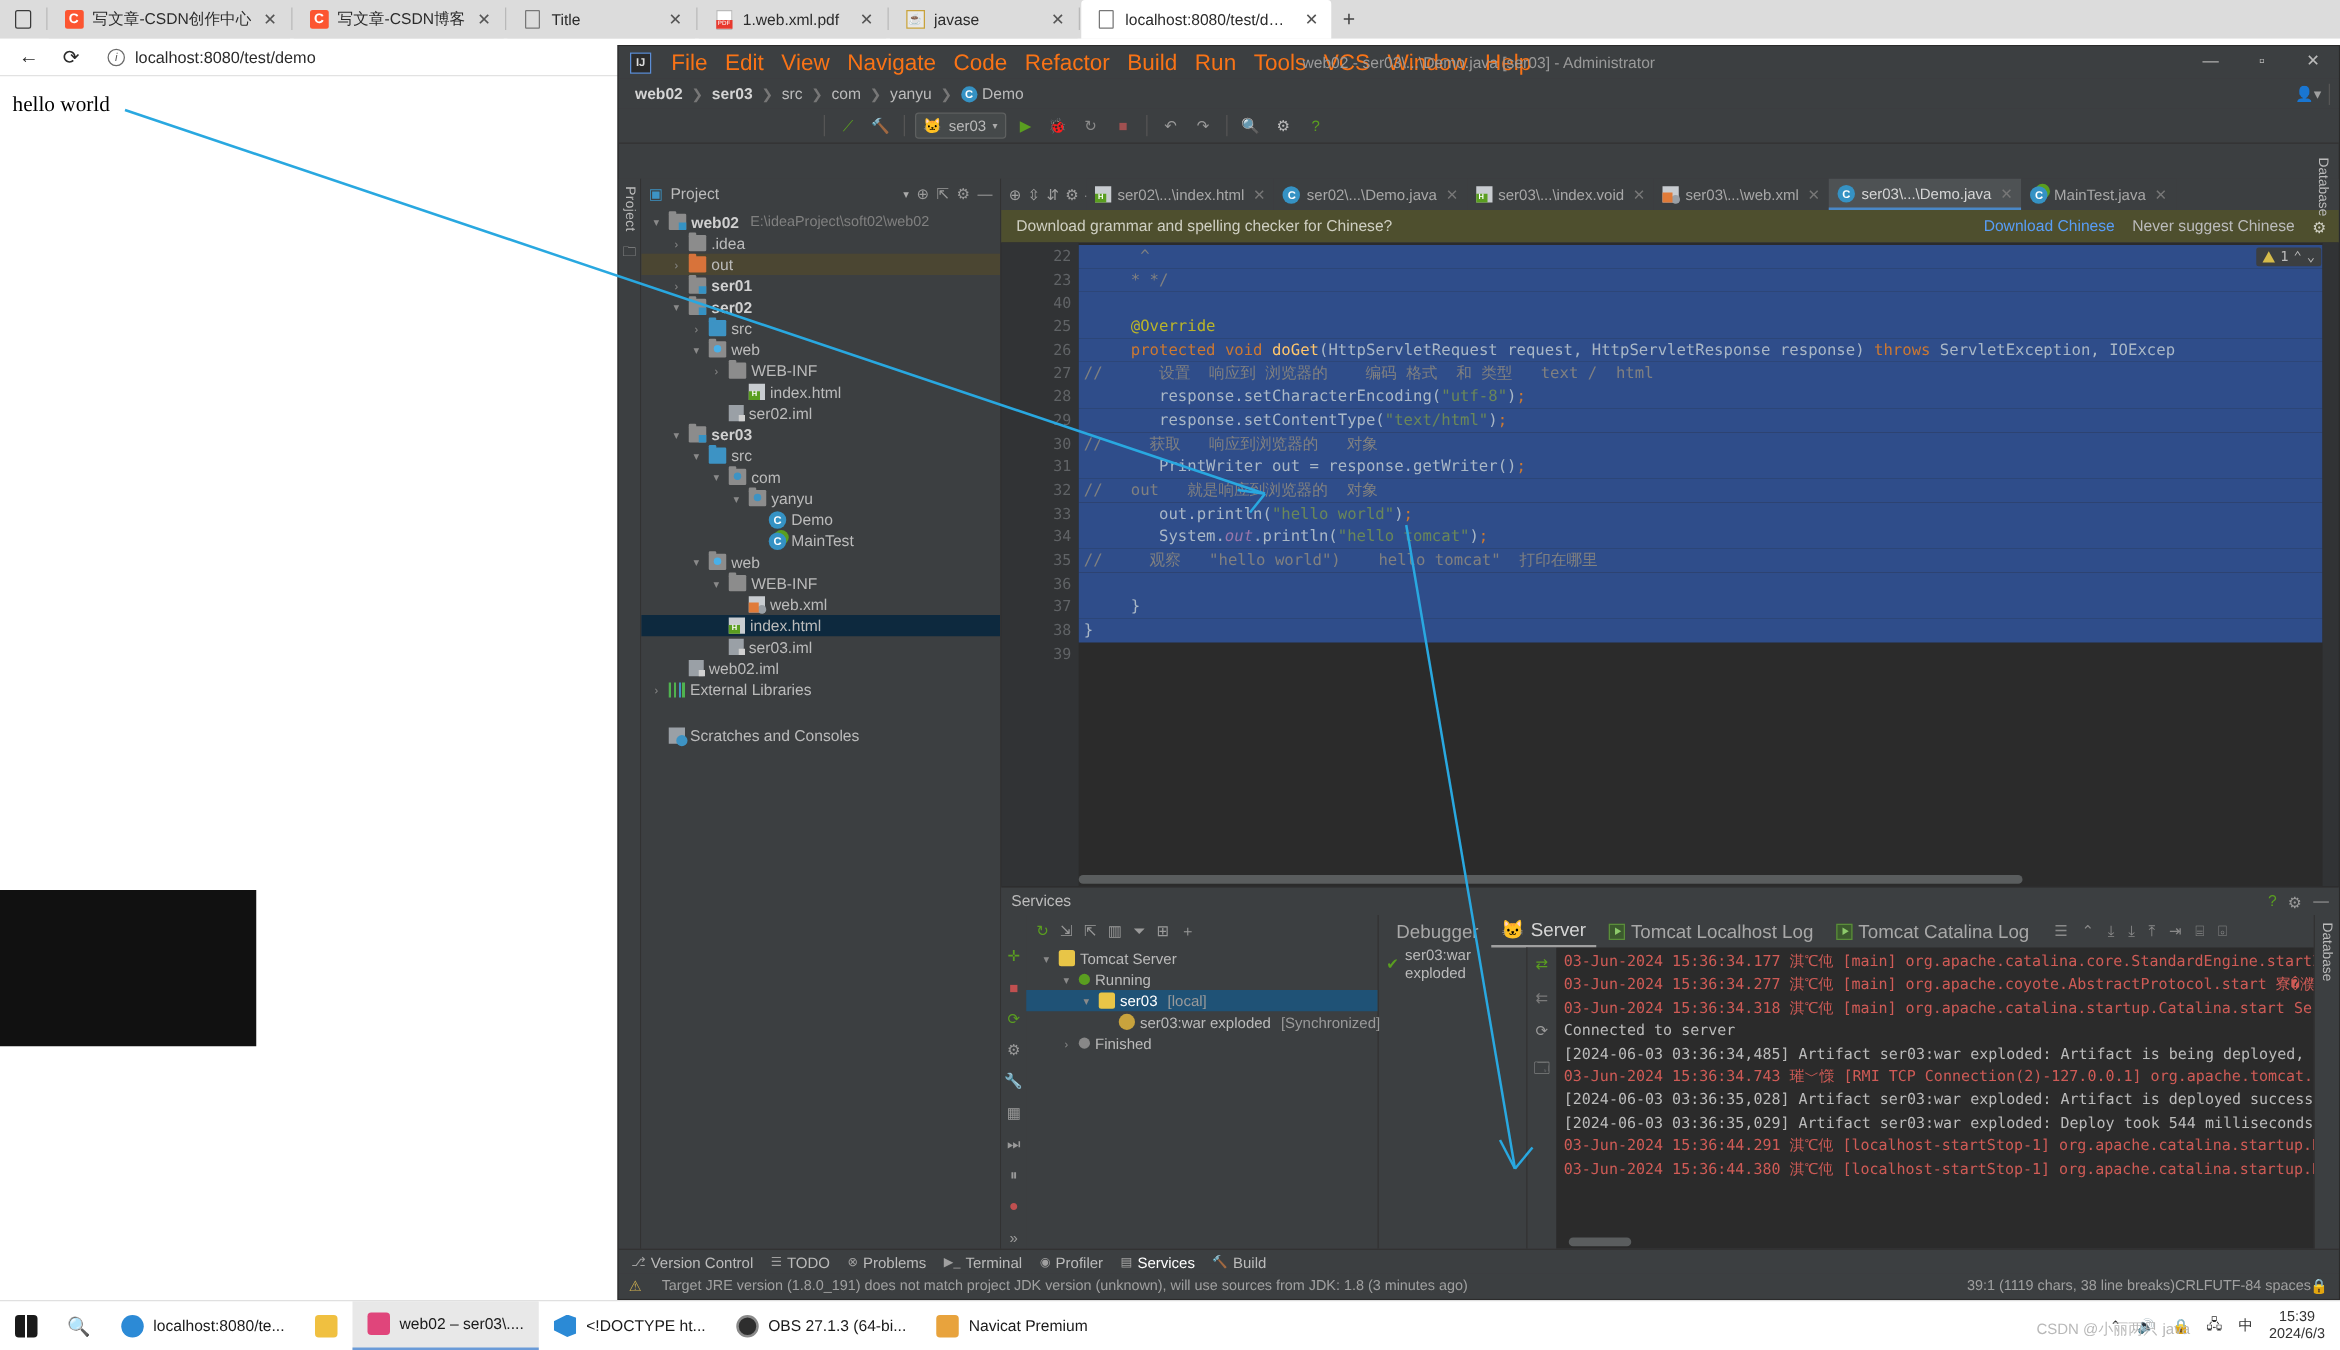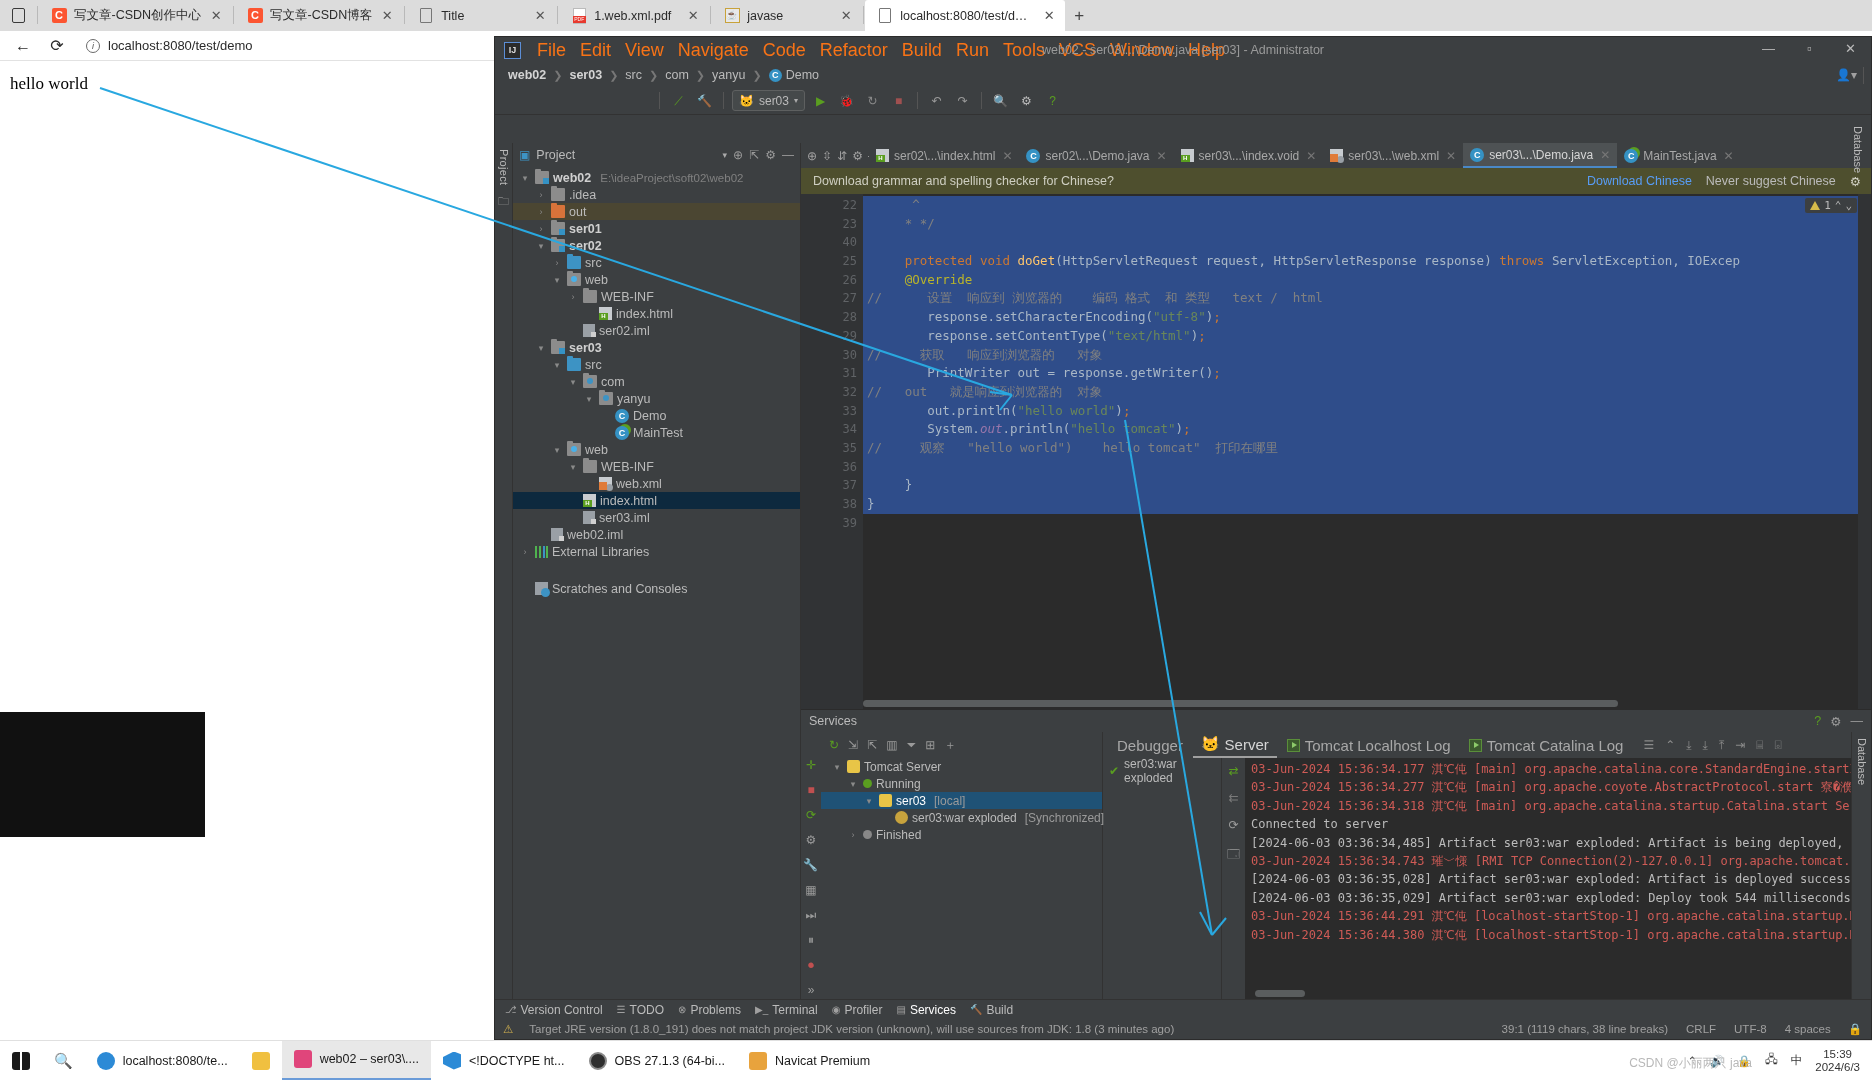--- a/index.html
+++ b/index.html
@@ -222,21 +222,21 @@
 
   
   #idea-bottombar { position: absolute; left: 0; right: 0; bottom: 20px; height: 20px;
                     background: #3c3f41; display: flex; align-items: center; gap: 14px; padding-left: 10px;
                     font-size: 12px; color: #bbb; border-top: 1px solid #323232; }
   .twb { display: flex; align-items: center; gap: 4px; }
   .twb.active { color: #ffffff; }
   #idea-status { position: absolute; left: 0; right: 0; bottom: 0; height: 20px;
                  background: #3c3f41; display: flex; align-items: center; padding: 0 8px;
                  font-size: 11.5px; color: #a0a0a0; gap: 16px; }
-  #idea-status .right { margin-left: auto; display: flex; gap: 18px; align-items: center; }
+  #idea-status .right { margin-left: auto; display: flex; align-items: center; }
 
   
   #taskbar { position: absolute; left: 0; bottom: 0; width: 1872px; height: 40px;
              background: #ffffff; display: flex; align-items: center; border-top: 1px solid #e0e0e0; }
   .tb-item { height: 40px; display: flex; align-items: center; gap: 8px; padding: 0 12px;
              font-size: 12.5px; color: #1a1a1a; }
   .tb-item.active { background: #e8e8e8; border-bottom: 3px solid #6a9bd8; }
   .tb-ico { width: 18px; height: 18px; flex: none; border-radius: 3px; }
   #tray { margin-left: auto; display: flex; align-items: center; gap: 13px; padding-right: 12px;
           font-size: 11.5px; color: #333; }
@@ -610,22 +610,22 @@
             <div class="gl">35</div>
             <div class="gl">36</div>
             <div class="gl">37</div>
             <div class="gl">38</div>
             <div class="gl">39</div>
           </div>
         <div id="code-text">
             <div class="cl sel"><span class="cmt">      ^</span></div>
             <div class="cl sel"><span class="cmt">     * */</span></div>
             <div class="cl sel">&nbsp;</div>
+            <div class="cl sel">     <span class="ann">@Override</span></div>
             <div class="cl sel">     <span class="kw">protected</span> <span class="kw">void</span> <span class="fn">doGet</span>(HttpServletRequest request, HttpServletResponse response) <span class="kw">throws</span> ServletException, IOExcep</div>
-            <div class="cl sel">     <span class="ann">@Override</span></div>
             <div class="cl sel"><span class="cmt">//      设置  响应到 浏览器的    编码 格式  和 类型   text /  html</span></div>
             <div class="cl sel">        response.setCharacterEncoding(<span class="str">"utf-8"</span>)<span class="punc">;</span></div>
             <div class="cl sel">        response.setContentType(<span class="str">"text/html"</span>)<span class="punc">;</span></div>
             <div class="cl sel"><span class="cmt">//     获取   响应到浏览器的   对象</span></div>
             <div class="cl sel">        PrintWriter out = response.getWriter()<span class="punc">;</span></div>
             <div class="cl sel"><span class="cmt">//   out   就是响应到浏览器的  对象</span></div>
             <div class="cl sel">        out.println(<span class="str">"hello world"</span>)<span class="punc">;</span></div>
             <div class="cl sel">        System.<span class="fld">out</span>.println(<span class="str">"hello tomcat"</span>)<span class="punc">;</span></div>
             <div class="cl sel"><span class="cmt">//     观察   "hello world")    hello tomcat"  打印在哪里</span></div>
             <div class="cl sel">&nbsp;</div>

